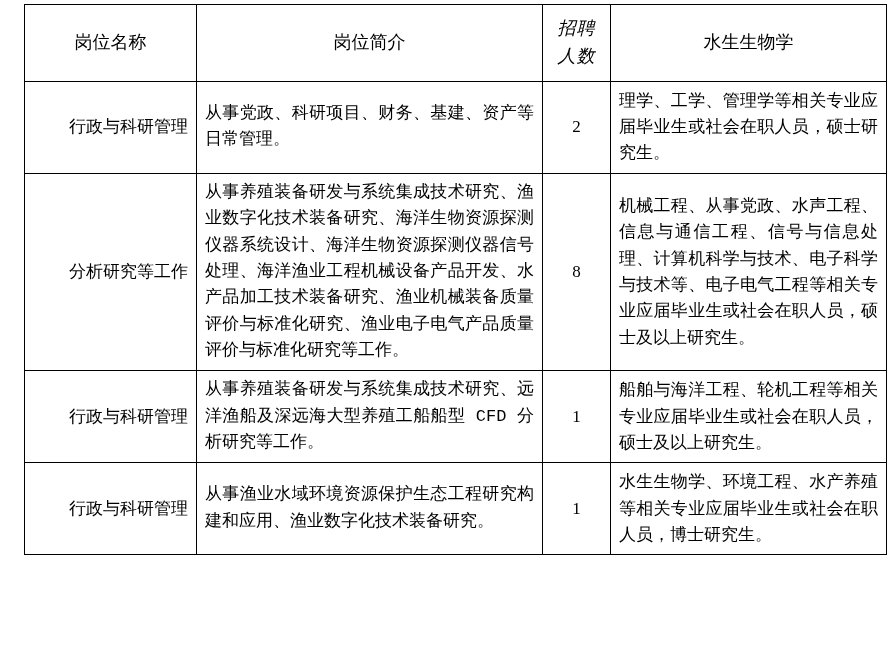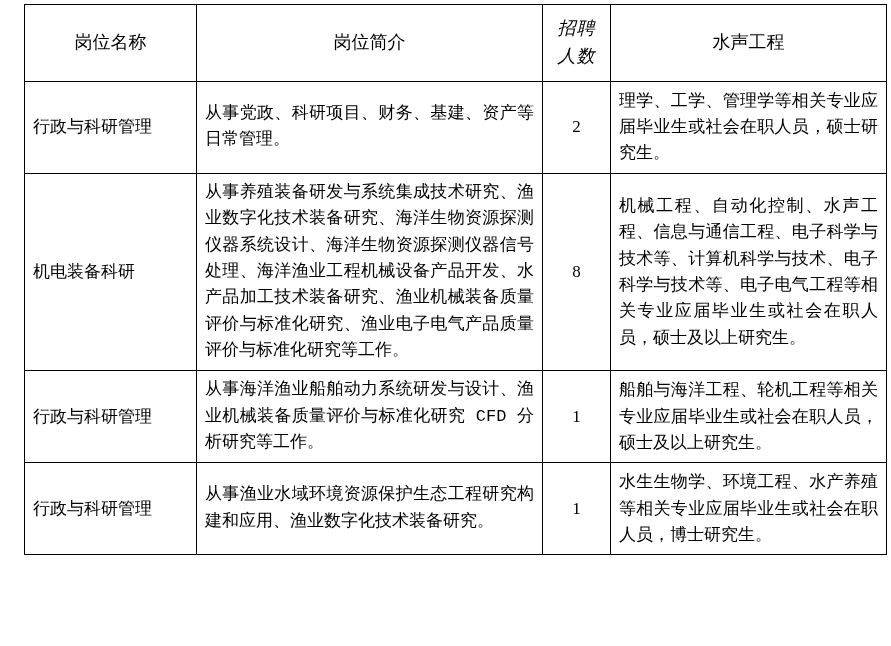--- a/index.html
+++ b/index.html
@@ -37,21 +37,21 @@
     font-weight: normal;
     font-size: 18px;
     padding: 10px 6px;
   }
   col.c-name  { width: 172px; }
   col.c-desc  { width: 346px; }
   col.c-count { width: 68px; }
   col.c-req   { width: 276px; }
 
   td.name {
-    text-align: left;
+    text-align: right;
     font-size: 17px;
   }
   td.desc {
     text-align: justify;
     text-justify: inter-ideograph;
     font-size: 17px;
     font-family: Liberation Mono, monospace;
   }
   td.count {
     text-align: center;
@@ -83,39 +83,39 @@
       <col class="c-req">
     </colgroup>
     <thead>
       <tr>
         <th>岗位名称</th>
         <th>岗位简介</th>
         <th class="count-head">
           <span>招聘</span>
           <span>人数</span>
         </th>
-        <th>水声工程</th>
+        <th>水生生物学</th>
       </tr>
     </thead>
     <tbody>
       <tr>
         <td class="name">行政与科研管理</td>
         <td class="desc">从事党政、科研项目、财务、基建、资产等日常管理。</td>
         <td class="count">2</td>
         <td class="req">理学、工学、管理学等相关专业应届毕业生或社会在职人员，硕士研究生。</td>
       </tr>
       <tr>
-        <td class="name">机电装备科研</td>
+        <td class="name">分析研究等工作</td>
         <td class="desc">从事养殖装备研发与系统集成技术研究、渔业数字化技术装备研究、海洋生物资源探测仪器系统设计、海洋生物资源探测仪器信号处理、海洋渔业工程机械设备产品开发、水产品加工技术装备研究、渔业机械装备质量评价与标准化研究、渔业电子电气产品质量评价与标准化研究等工作。</td>
         <td class="count">8</td>
-        <td class="req">机械工程、自动化控制、水声工程、信息与通信工程、电子科学与技术等、计算机科学与技术、电子科学与技术等、电子电气工程等相关专业应届毕业生或社会在职人员，硕士及以上研究生。</td>
+        <td class="req">机械工程、从事党政、水声工程、信息与通信工程、信号与信息处理、计算机科学与技术、电子科学与技术等、电子电气工程等相关专业应届毕业生或社会在职人员，硕士及以上研究生。</td>
       </tr>
       <tr>
         <td class="name">行政与科研管理</td>
-        <td class="desc">从事海洋渔业船舶动力系统研发与设计、渔业机械装备质量评价与标准化研究 CFD 分析研究等工作。</td>
+        <td class="desc">从事养殖装备研发与系统集成技术研究、远洋渔船及深远海大型养殖工船船型 CFD 分析研究等工作。</td>
         <td class="count">1</td>
         <td class="req">船舶与海洋工程、轮机工程等相关专业应届毕业生或社会在职人员，硕士及以上研究生。</td>
       </tr>
       <tr>
         <td class="name">行政与科研管理</td>
         <td class="desc">从事渔业水域环境资源保护生态工程研究构建和应用、渔业数字化技术装备研究。</td>
         <td class="count">1</td>
         <td class="req">水生生物学、环境工程、水产养殖等相关专业应届毕业生或社会在职人员，博士研究生。</td>
       </tr>
     </tbody>

